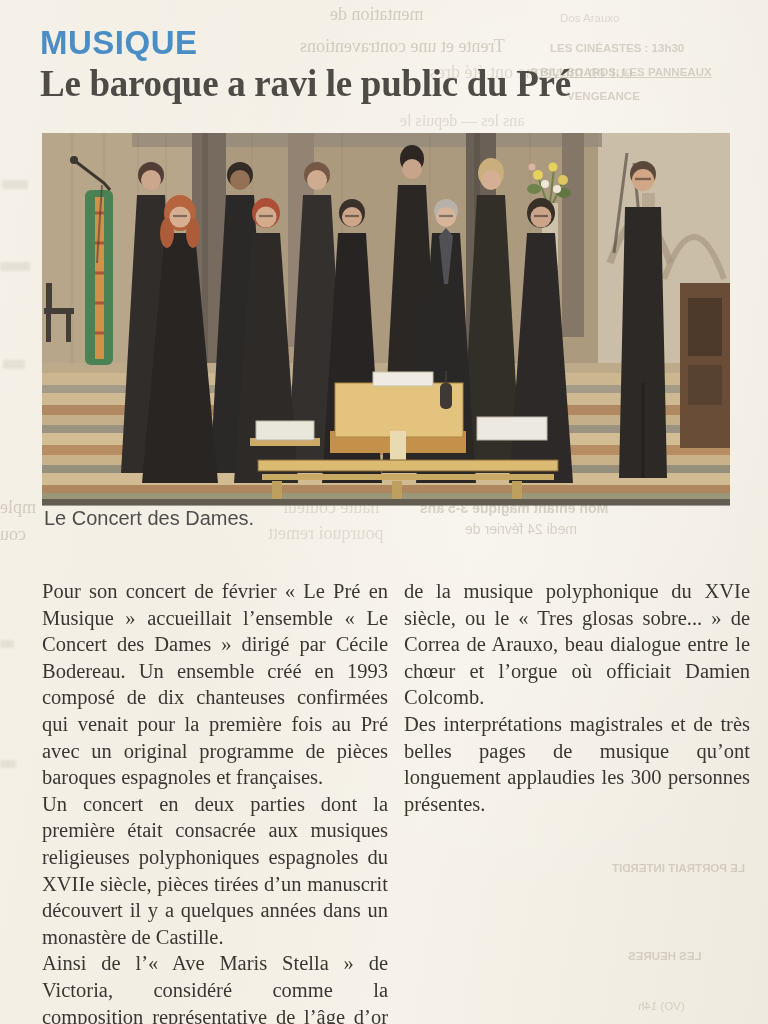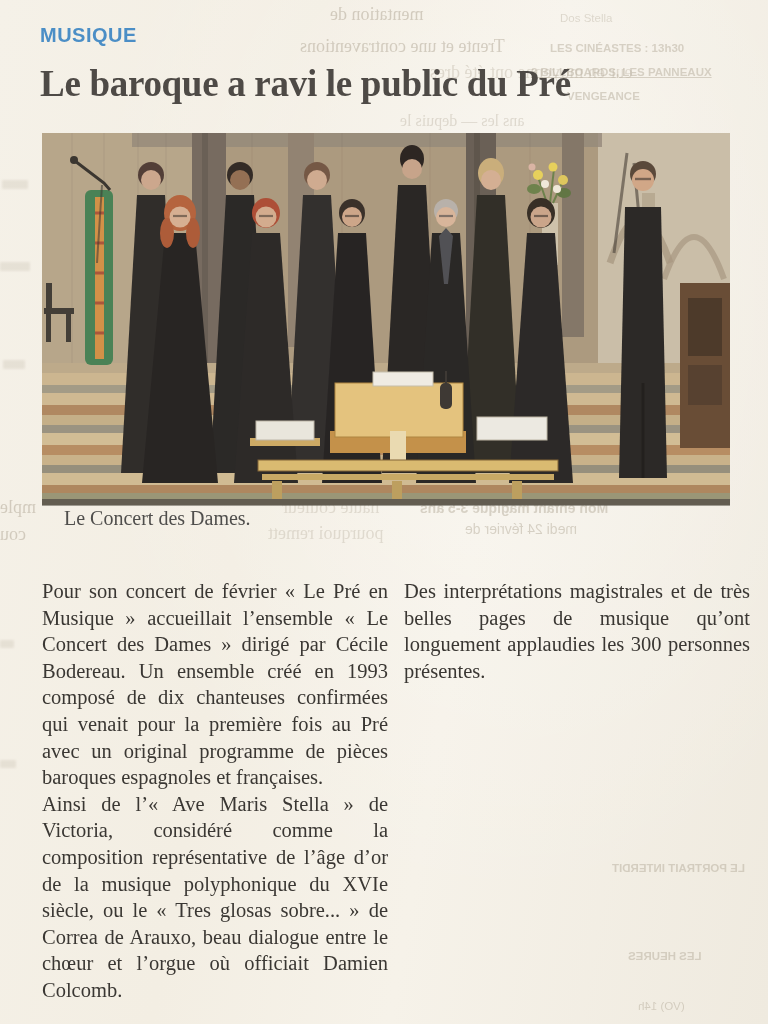--- a/index.html
+++ b/index.html
@@ -6,34 +6,34 @@
   .page{
     position:relative;width:768px;height:1024px;overflow:hidden;
     background:
       radial-gradient(ellipse at 65% 30%, rgba(255,255,255,.35), rgba(0,0,0,0) 60%),
       linear-gradient(100deg,#f5f1e8 0%,#f3eee3 35%,#f6f2e9 60%,#efeadf 100%);
     font-family:"Liberation Serif", serif;
   }
   .kicker{
     position:absolute;left:40px;top:24px;
     font-family:"Liberation Sans",sans-serif;font-weight:800;
-    font-size:20px;letter-spacing:.5px;color:#4b8ec6;
+    font-size:33px;letter-spacing:.5px;color:#4b8ec6;
   }
   .headline{
     position:absolute;left:40px;top:62px;width:710px;
     font-weight:700;font-size:37px;letter-spacing:-.3px;color:#4e4a46;
   }
   .photo-frame{
     position:absolute;left:42px;top:133px;width:688px;height:372px;
     box-shadow:0 1px 0 rgba(90,85,75,.55);
   }
   .photo-frame svg{display:block;width:688px;height:372px;}
   .caption{
     position:absolute;left:44px;top:507px;
-    font-family:Liberation Serif, serif;font-size:20px;color:#4f4e4c;margin-left:20px;
+    font-family:Liberation Sans, sans-serif;font-size:20px;color:#4f4e4c;
   }
   .article{
     position:absolute;left:42px;top:544px;width:708px;height:466px;
     column-count:2;column-gap:16px;column-fill:auto;
     font-size:20.5px;line-height:26.6px;text-align:justify;
     color:#3a3733;overflow:hidden;hyphens:auto;margin-top:34px;
   }
   .article p{margin:0;}
   
   .bleed{
@@ -46,21 +46,21 @@
 </style>
 </head>
 <body>
 
 <div class="page">
 
   <span class="bleed m" style="left:330px;top:4px;">mentation de</span>
   <span class="bleed m" style="left:300px;top:36px;">Trente et une contraventions</span>
   <span class="bleed m" style="left:430px;top:62px;opacity:.35;">eur en moyenne ont été dres</span>
   <span class="bleed m" style="left:400px;top:112px;opacity:.35;font-size:16px;">ans les — depuis le</span>
-  <span class="bleed sans" style="left:560px;top:12px;opacity:.4;font-weight:400;">Dos Stella</span>
+  <span class="bleed sans" style="left:560px;top:12px;opacity:.4;font-weight:400;">Dos Arauxo</span>
   <span class="bleed sans" style="left:550px;top:42px;">LES CINÉASTES : 13h30</span>
   <span class="bleed sans" style="left:531px;top:66px;text-decoration:underline;">3 BILLBOARDS, LES PANNEAUX</span>
   <span class="bleed sans" style="left:548px;top:90px;margin-left:19px;">VENGEANCE</span>
   <span class="bleed sans m" style="left:420px;top:500px;font-size:14px;">Mon enfant magique 3-5 ans</span>
   <span class="bleed sans m" style="left:465px;top:521px;font-size:14px;font-weight:400;">medi 24 février de</span>
   <span class="bleed sans m" style="left:612px;top:862px;">LE PORTRAIT INTERDIT</span>
   <span class="bleed sans m" style="left:628px;top:950px;">LES HEURES</span>
   <span class="bleed sans m" style="left:638px;top:1000px;font-weight:400;">(VO) 14h</span>
   <span class="bleed m" style="left:0px;top:497px;">mple</span>
   <span class="bleed m" style="left:0px;top:524px;">cou</span>
@@ -267,17 +267,18 @@
 
       <rect x="0" y="0" width="688" height="372" fill="#f2e9d6" opacity=".08"></rect>
       <rect x="0" y="366" width="688" height="6" fill="#59544a" opacity=".85"></rect>
     </svg>
   </div>
 
   <div class="caption">Le Concert des Dames.</div>
 
   <div class="article">
     <p>Pour son concert de février « Le Pré en Musique » accueillait l’ensemble « Le Concert des Dames » dirigé par Cécile Bodereau. Un ensemble créé en 1993 composé de dix chanteuses confirmées qui venait pour la première fois au Pré avec un original programme de pièces baroques espagnoles et françaises.</p>
+    <p>Un concert en deux parties dont la première était consacrée aux musiques religieuses polyphoniques espagnoles du XVIIe siècle, pièces tirées d’un manuscrit découvert il y a quelques années dans un monastère de Castille.</p>
     <p>Ainsi de l’« Ave Maris Stella » de Victoria, considéré comme la composition représentative de l’âge d’or de la musique polyphonique du XVIe siècle, ou le « Tres glosas sobre... » de Correa de Arauxo, beau dialogue entre le chœur et l’orgue où officiait Damien Colcomb.</p>
     <p>Des interprétations magistrales et de très belles pages de musique qu’ont longuement applaudies les 300 personnes présentes.</p>
   </div>
 
 </div>
 
 </body></html>

